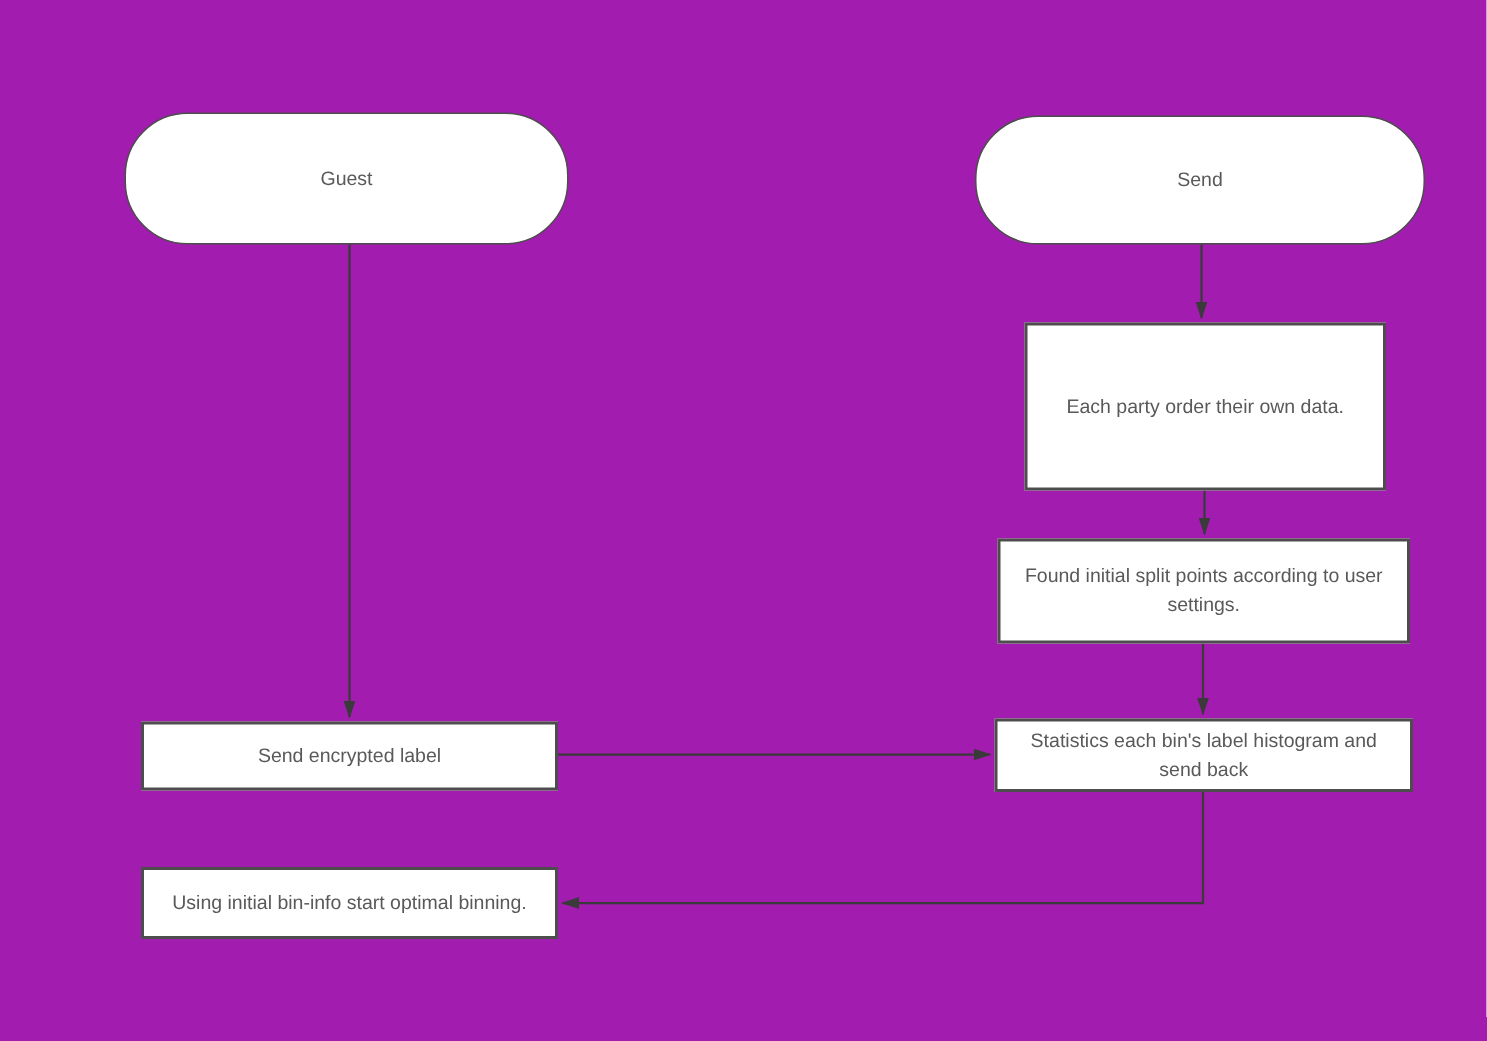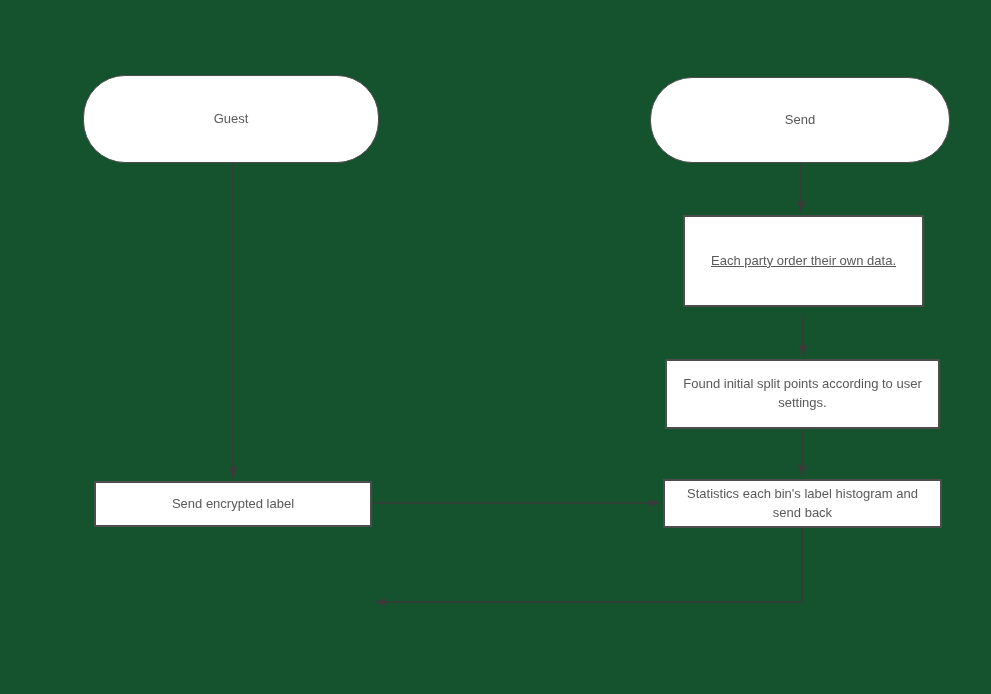--- a/index.html
+++ b/index.html
@@ -4,21 +4,21 @@
 <style>
   html, body {
     margin: 0;
     padding: 0;
     background: #ffffff;
   }
   .canvas {
     position: relative;
     width: 991px;
     height: 694px;
-    background: #14532d;
+    background: #a21caf;
     font-family: "Liberation Sans", sans-serif;
     overflow: hidden;
   }
   .connector-layer {
     position: absolute;
     left: 0;
     top: 0;
     width: 991px;
     height: 694px;
     pointer-events: none;
@@ -36,21 +36,21 @@
     font-size: 13px;
     line-height: 1.45;
     padding: 2px 12px;
   }
   .terminator {
     border-radius: 42px;
     border-width: 1.5px;
   }
   #node-guest          { left: 83px;  top: 75px;  width: 296px; height: 88px; }
   #node-host           { left: 650px; top: 77px;  width: 300px; height: 86px; }
-  #node-each-party     { left: 683px; top: 215px; width: 241px; height: 92px; text-decoration: underline; }
+  #node-each-party     { left: 683px; top: 215px; width: 241px; height: 112px; }
   #node-found-initial  { left: 665px; top: 359px; width: 275px; height: 70px; text-align: center; }
   #node-send-encrypted { left: 94px;  top: 481px; width: 278px; height: 46px; }
   #node-statistics     { left: 663px; top: 479px; width: 279px; height: 49px; }
   #node-using-initial  { left: 94px;  top: 578px; width: 278px; height: 48px; }
 </style>
 </head>
 <body>
 
 <div class="canvas">
 
@@ -87,14 +87,17 @@
   </div>
 
   <div class="node" id="node-statistics">
     <span>Statistics each bin's label histogram and send back</span>
   </div>
 
   <div class="node" id="node-send-encrypted">
     <span>Send encrypted label</span>
   </div>
 
+  <div class="node" id="node-using-initial">
+    <span>Using initial bin-info start optimal binning.</span>
+  </div>
 
 </div>
 
 </body></html>

